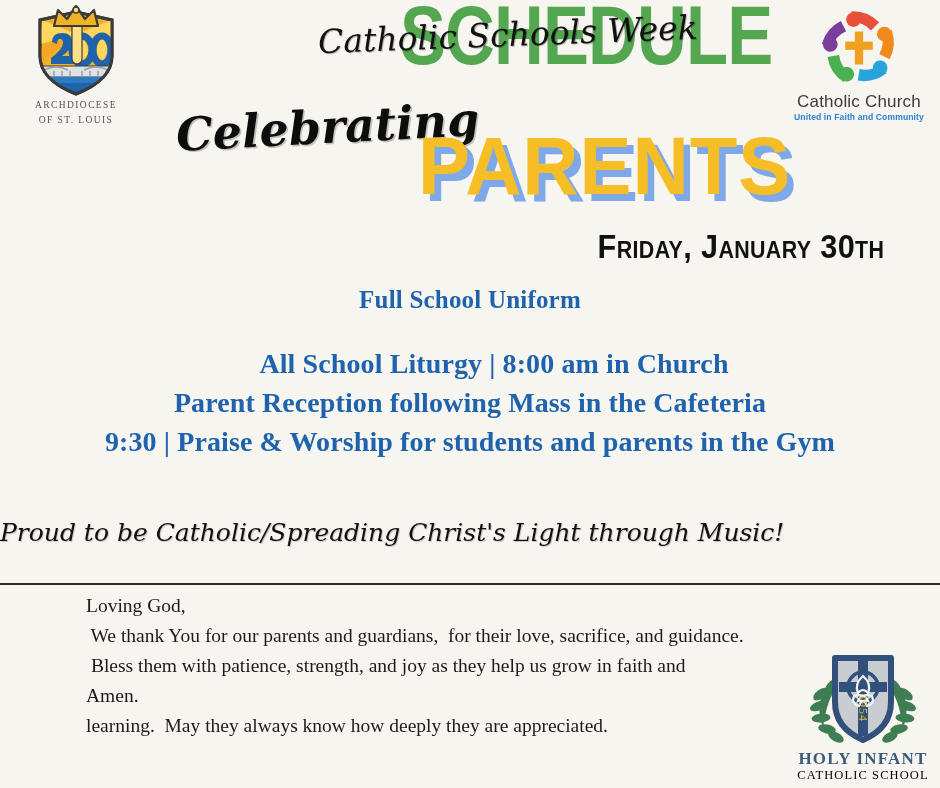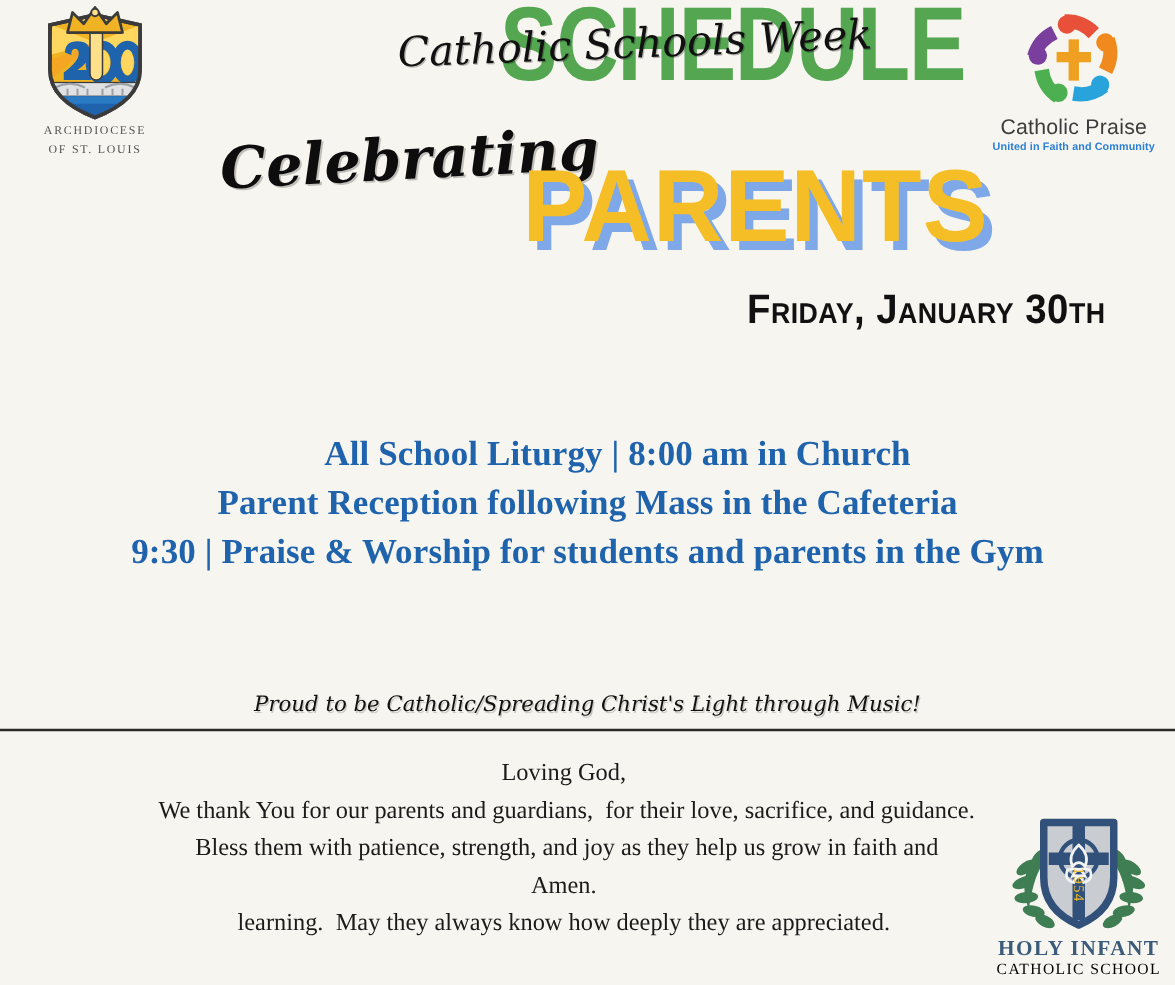--- a/index.html
+++ b/index.html
@@ -91,38 +91,37 @@
     font-family:"Liberation Serif", serif;font-weight:bold;
     color:#1f63ad;letter-spacing:.1px;
     line-height:39px;white-space:nowrap;
   }
   .ln1{font-size:28px;padding-left:48px;}
   .ln2{font-size:28px;}
   .ln3{font-size:28px;}
   .ln4{font-size:28px;}
 
   .motto{
-    position:absolute;left:0;right:0;top:518px;text-align:center;
+    position:absolute;left:0;right:0;top:518px;
     font-family:"DejaVu Serif", serif;font-style:italic;
-    font-size:17px;color:#111;white-space:nowrap;
+    font-size:25px;color:#111;white-space:nowrap;
     text-shadow:1px 1px 0 rgba(0,0,0,.18);
-    margin-top:36px;
   }
 
   
   .divider{
     position:absolute;left:0;top:583px;width:940px;height:0;
     border-top:2px solid #2c2a26;
   }
 
   
   .prayer{
-    position:absolute;left:86px;top:604px;width:730px;
-    font-family:"Liberation Serif", serif;
-    font-size:19.5px;color:#1b1b1b;line-height:30px;text-align:center;
+    position:absolute;left:86px;top:591px;width:730px;
+    font-family:"Liberation Serif", serif;
+    font-size:19.5px;color:#1b1b1b;line-height:30px;
   }
   .prayer div{white-space:pre;}
 
   
   .logo-hi{position:absolute;right:8px;bottom:6px;width:138px;text-align:center;}
   .logo-hi svg{display:block;margin:0 auto;}
   .logo-hi .hi-name{
     font-family:"Liberation Serif", serif;font-weight:bold;
     font-size:17px;color:#3c5a7a;letter-spacing:1.2px;line-height:18px;
   }
@@ -203,32 +202,33 @@
           <path d="M-8 -40 a40 40 0 0 1 30 12 l-9 9 a27 27 0 0 0 -21 -9 z" fill="#7a3e9d"></path>
           <circle cx="-6" cy="-31" r="8" fill="#7a3e9d"></circle>
         </g>
 
         <g>
           <rect x="-4.5" y="-18" width="9" height="36" fill="#f0a020"></rect>
           <rect x="-15" y="-7" width="30" height="9" fill="#f0a020"></rect>
         </g>
       </g>
     </svg>
-    <div class="cs-name">Catholic Praise</div>
+    <div class="cs-name">Catholic Church</div>
     <div class="cs-tag">United in Faith and Community</div>
   </div>
 
   <div class="schedule-word">SCHEDULE</div>
   <div class="csw-script">Catholic Schools Week</div>
 
   <div class="celebrating">Celebrating</div>
   <div class="parents">PARENTS</div>
 
   <div class="datestamp">Friday, January 30th</div>
 
+  <div class="uniform">Full School Uniform</div>
 
   <div class="sched">
     <div class="ln ln1">All School Liturgy |  8:00 am in Church</div>
     <div class="ln ln2">Parent Reception following Mass in the Cafeteria</div>
     <div class="ln ln3">9:30 | Praise &amp; Worship for students and parents in the Gym</div>
   </div>
 
   <div class="motto">Proud to be Catholic/Spreading Christ's Light through Music!</div>
 
   <div class="divider"></div>

